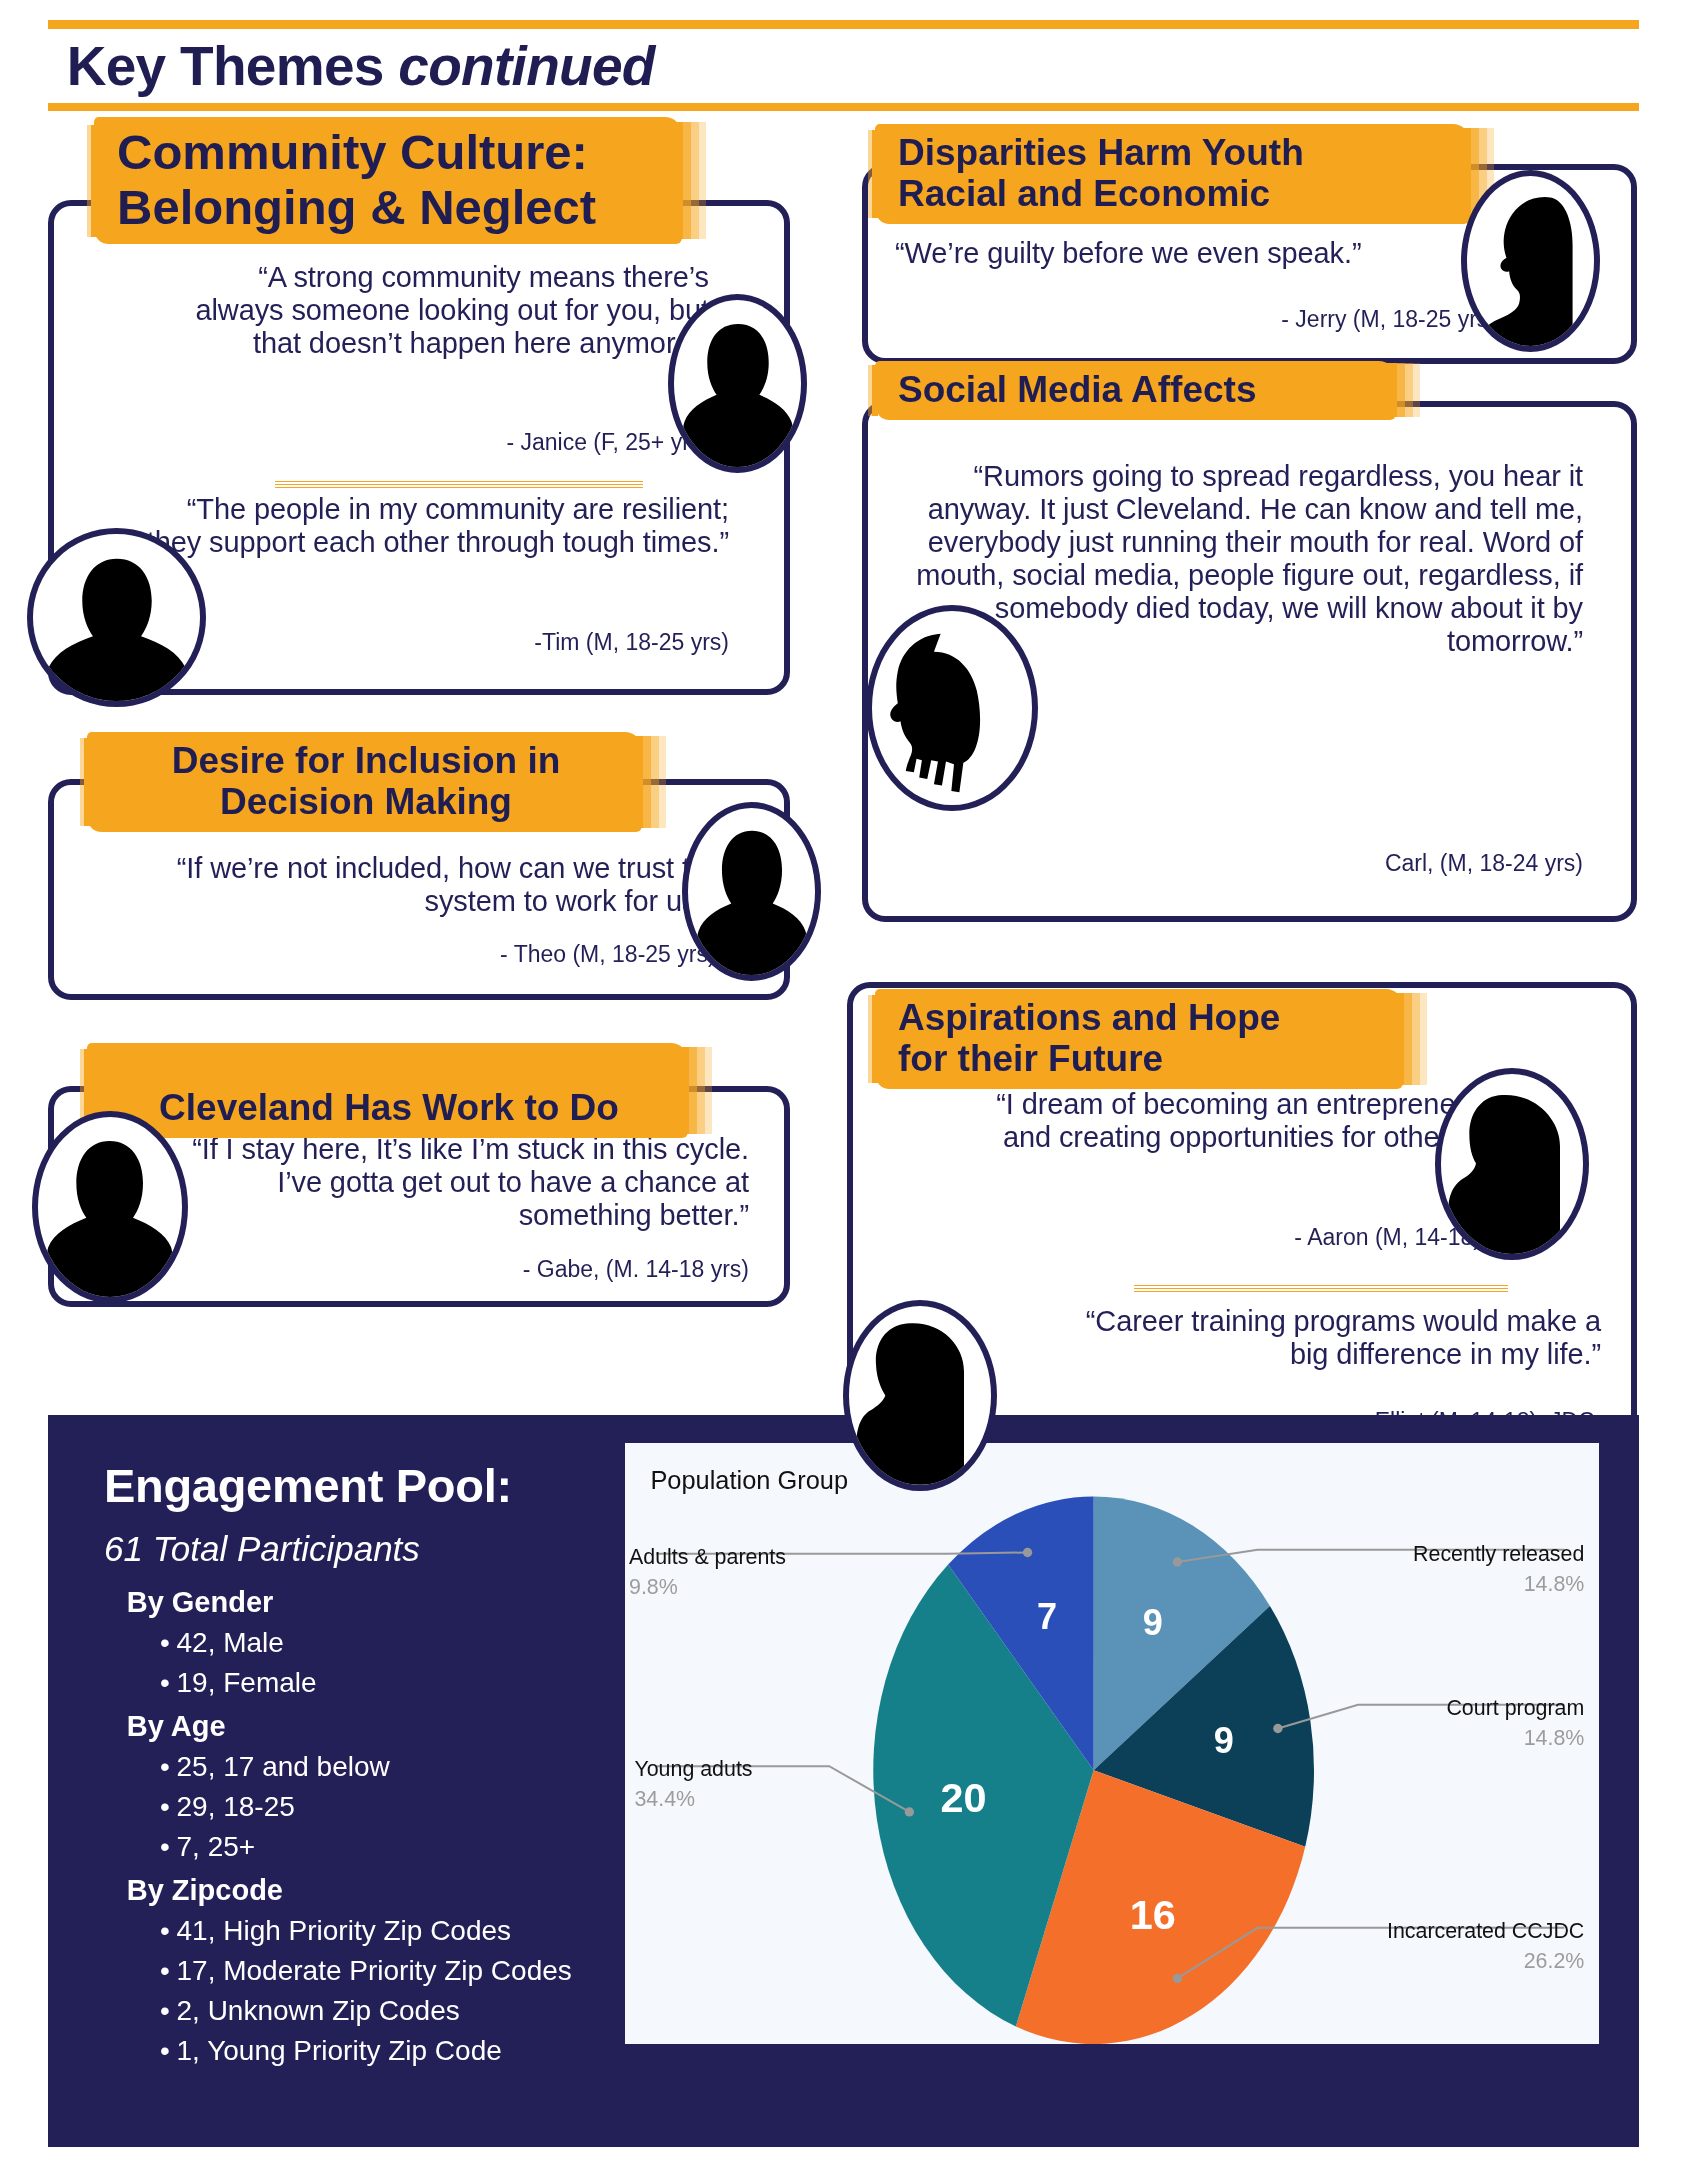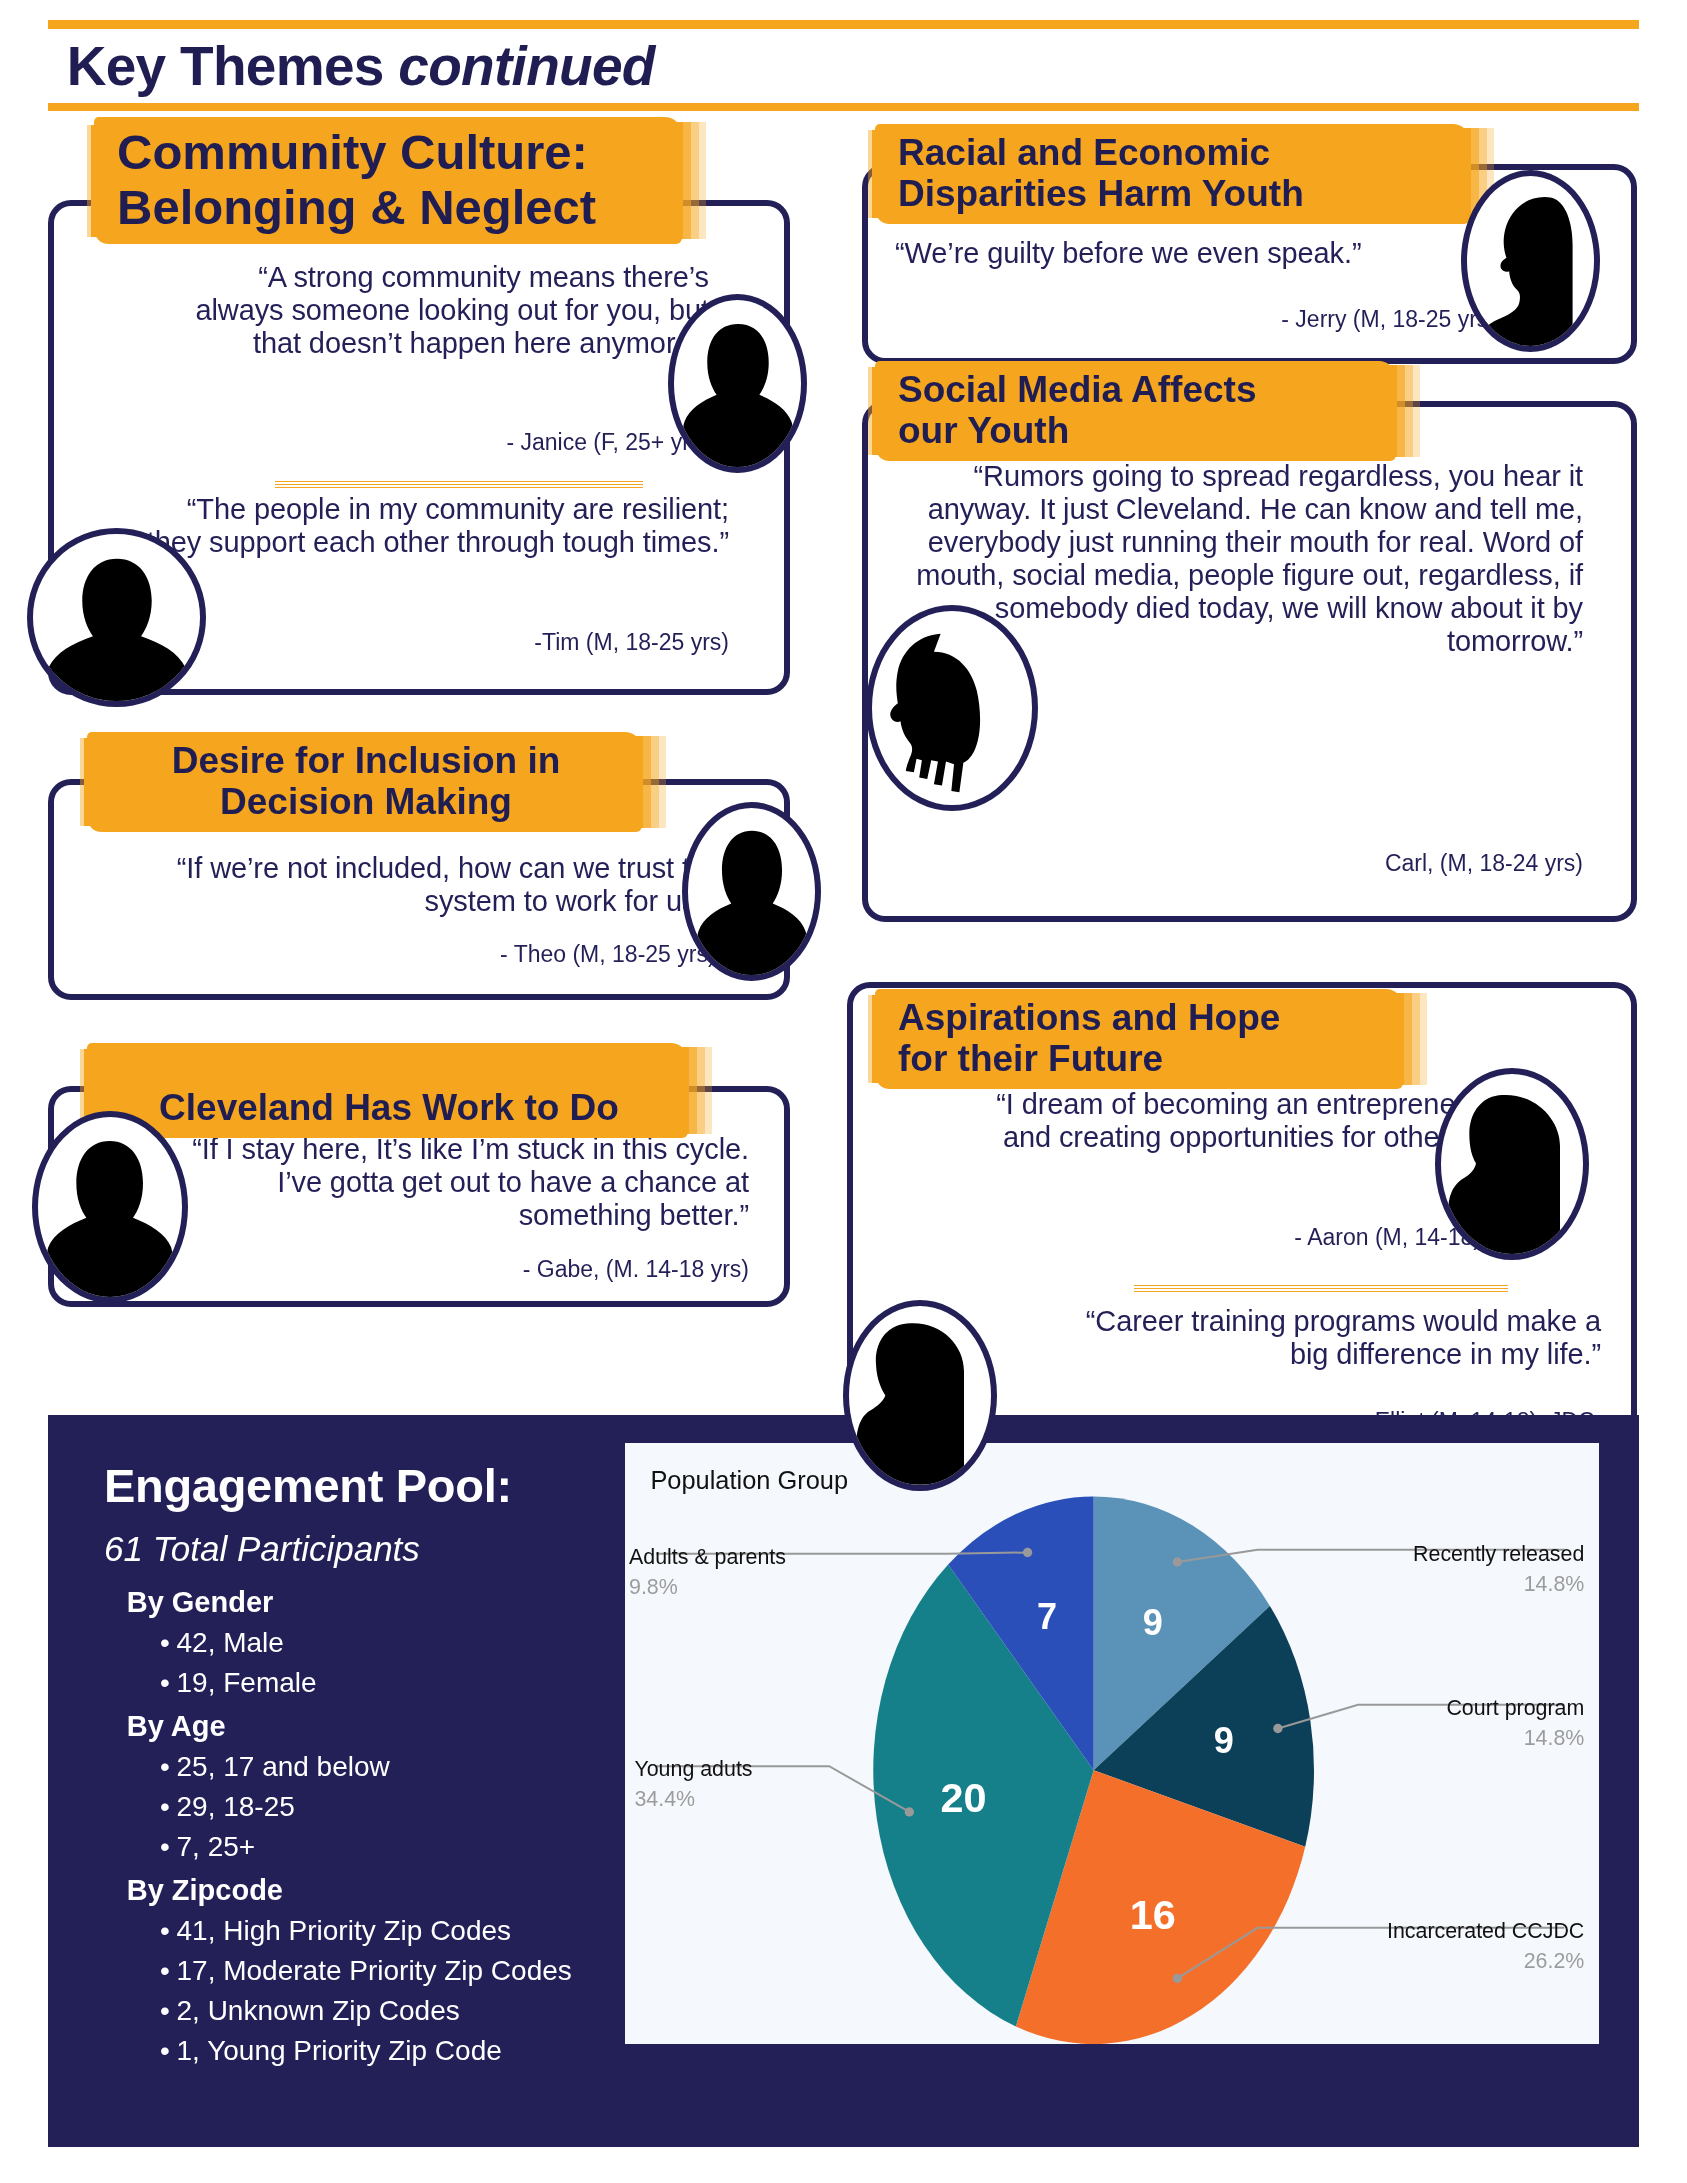--- a/index.html
+++ b/index.html
@@ -181,40 +181,39 @@
     </svg>
   </div>
 
   <div class="card" style="left:862px;top:164px;width:775px;height:200px;">
     <div class="quote left" style="position:absolute;left:27px;top:67px;width:601px;">“We’re guilty before we even speak.”</div>
     <div class="attrib" style="position:absolute;left:27px;top:127px;width:601px;">- Jerry (M, 18-25 yrs)</div>
   </div>
 
   <div class="brush" style="left:875px;top:124px;width:595px;">
     <div class="brush-txt" style="font-size:37px;">
+      <div>Disparities Harm Youth</div>
       <div>Racial and Economic</div>
-      <div>Disparities Harm Youth</div>
     </div>
   </div>
 
   <div class="avatar" style="left:1461px;top:170px;width:127px;height:170px;">
     <svg class="sil" width="115" height="159" viewBox="0 0 172 238">
       <path fill="#000000" d="M118 16c-34-6-62 16-70 48-4 17-2 30 2 42-7 4-11 10-8 16 3 5 9 6 12 4 1 12 5 22 12 28 5 4 5 12 3 20-3 10-13 16-27 22-18 8-33 16-33 42h140V86c0-32-10-64-31-70z"></path>
     </svg>
   </div>
 
   <div class="card" style="left:862px;top:401px;width:775px;height:521px;">
     <div class="quote" style="position:absolute;left:47px;top:53px;width:668px;">“Rumors going to spread regardless, you hear it anyway. It just Cleveland. He can know and tell me, everybody just running their mouth for real. Word of mouth, social media, people figure out, regardless, if somebody died today, we will know about it by tomorrow.”</div>
     <div class="attrib" style="position:absolute;left:47px;top:434px;width:668px;">Carl, (M, 18-24 yrs)</div>
   </div>
 
   <div class="brush" style="left:875px;top:361px;width:521px;">
     <div class="brush-txt" style="font-size:37px;">
       <div>Social Media Affects</div>
-      <div>our Youth</div>
     </div>
   </div>
 
   <div class="avatar" style="left:866px;top:605px;width:160px;height:194px;">
     <svg class="sil" width="146" height="182" viewBox="0 0 218 272">
       <path fill="#000000" d="M92 16c-34 2-58 26-64 56-4 20-2 34 0 48-8 6-14 14-10 22 3 6 10 7 14 5 2 14 7 24 14 32 5 6 4 14 0 22-2 6-5 12-6 20l12 2 4-20 8 2-4 26 12 2 6-28 10 2-6 34 12 2 6-36 12 4-4 40 12 2 6-44c8-4 14-12 18-22 10-24 8-60 2-86-8-32-30-58-64-58z"></path>
     </svg>
   </div>
 
   <div class="card" style="left:847px;top:982px;width:790px;height:488px;">

